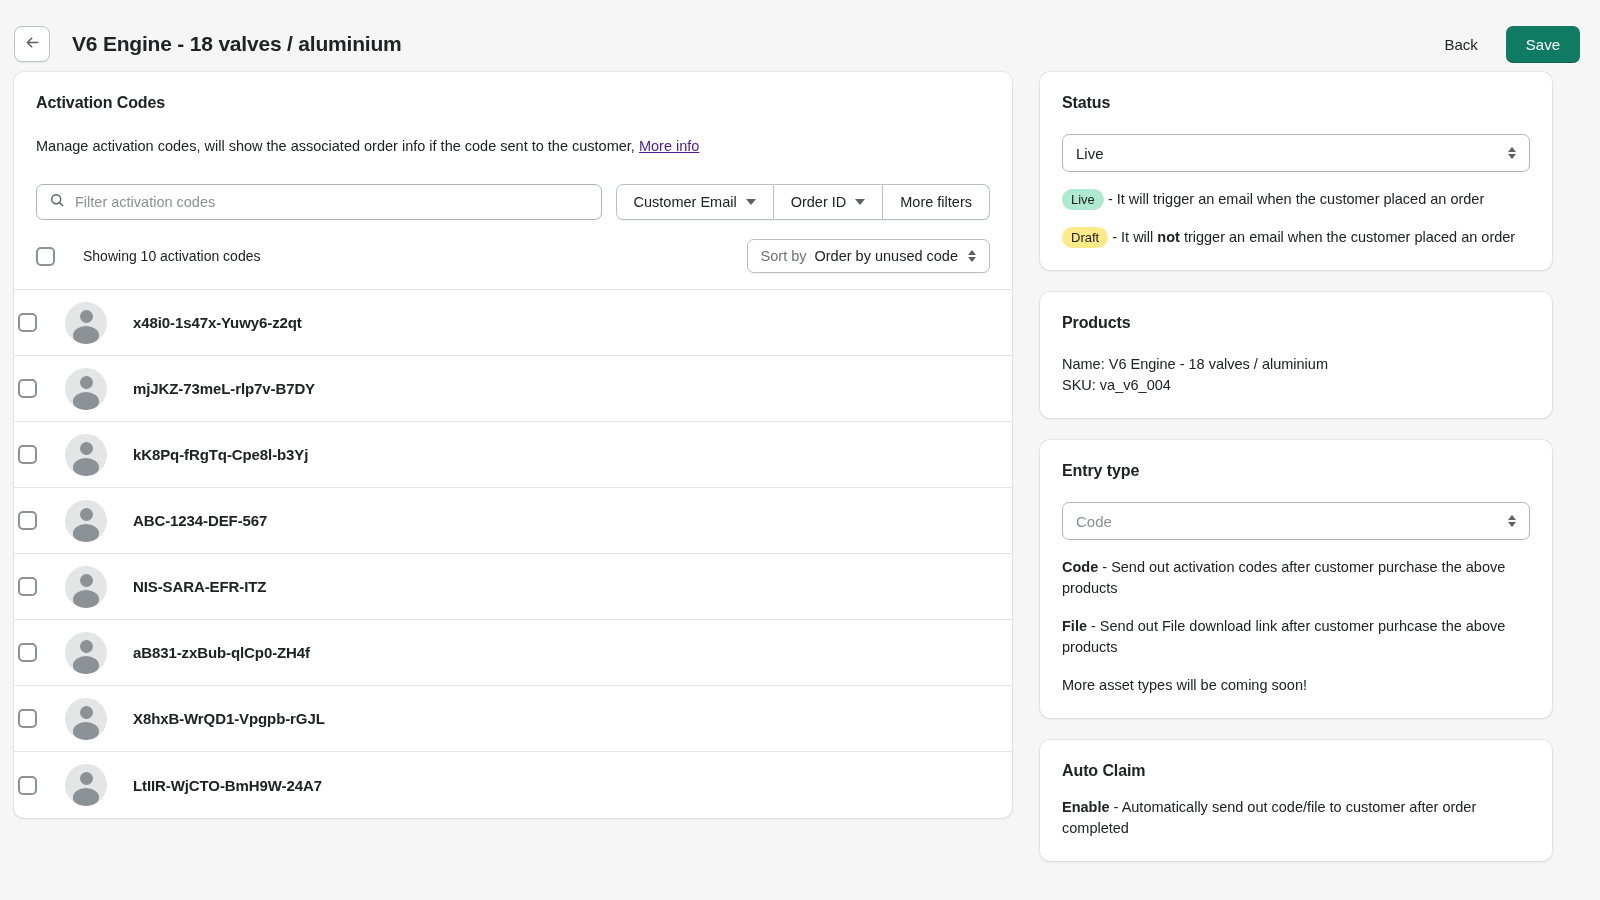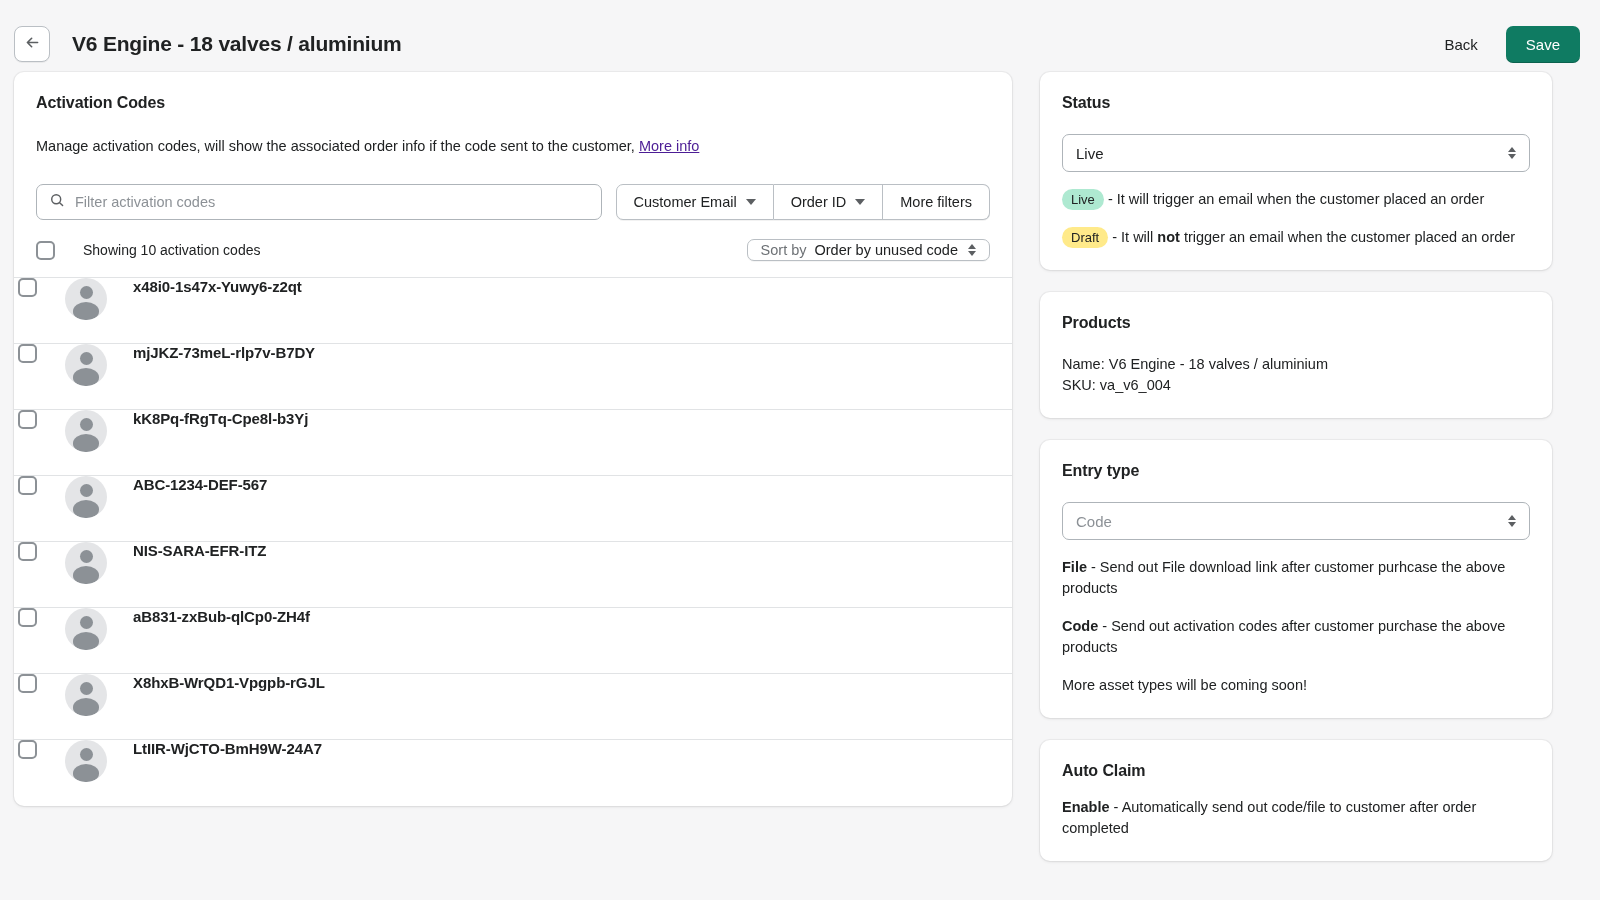--- a/index.html
+++ b/index.html
@@ -177,21 +177,21 @@
     font-size: 14px;
     color: #202223;
   }
   .showing-spacer { flex: 1 1 auto; }
   .sort-select {
     height: 20px;
     border: 1px solid #babfc4;
     border-radius: 7px;
     background: #ffffff;
     display: flex; align-items: center; gap: 8px;
-    padding: 10px 13px;
+    padding: 16px 13px;
     font-size: 14.5px;
     cursor: pointer;
     box-shadow: 0 1px 0 rgba(0,0,0,0.04);
   }
   .sort-label { color: #6d7175; }
   .sort-value { color: #202223; }
   .updown {
     display: inline-flex; flex-direction: column;
     line-height: 0; margin-left: 2px;
   }
@@ -200,21 +200,21 @@
     border-left: 4px solid transparent;
     border-right: 4px solid transparent;
   }
   .updown i.u { border-bottom: 5px solid #5c5f62; margin-bottom: 2px; }
   .updown i.d { border-top: 5px solid #5c5f62; }
 
   
   .code-list { border-top: 1px solid #e1e3e5; }
   .code-row {
     display: flex;
-    align-items: flex-start;
+    align-items: center;
     height: 66px;
     padding: 0 0 0 4px;
     border-bottom: 1px solid #e1e3e5;
     cursor: pointer;
   }
   .code-row:last-child { border-bottom: none; }
   .avatar {
     width: 42px; height: 42px;
     border-radius: 50%;
     background: #e4e5e7;
@@ -446,27 +446,27 @@
 
         <div class="select-box placeholder-style">
           <span class="sv">Code</span>
           <span class="updown">
             <i class="u"></i>
               <i class="d"></i>
           </span>
         </div>
 
         <div class="note">
+          <strong>Code</strong>
+          <span>- Send out activation codes after customer purchase the above products</span>
+        </div>
+
+        <div class="note">
           <strong>File</strong>
           <span>- Send out File download link after customer purhcase the above products</span>
-        </div>
-
-        <div class="note">
-          <strong>Code</strong>
-          <span>- Send out activation codes after customer purchase the above products</span>
         </div>
 
         <div class="note">More asset types will be coming soon!</div>
       </div>
     </div>
 
     <div class="card">
       <div class="card-pad-full">
         <div class="section-title">Auto Claim</div>
         <div class="note">

